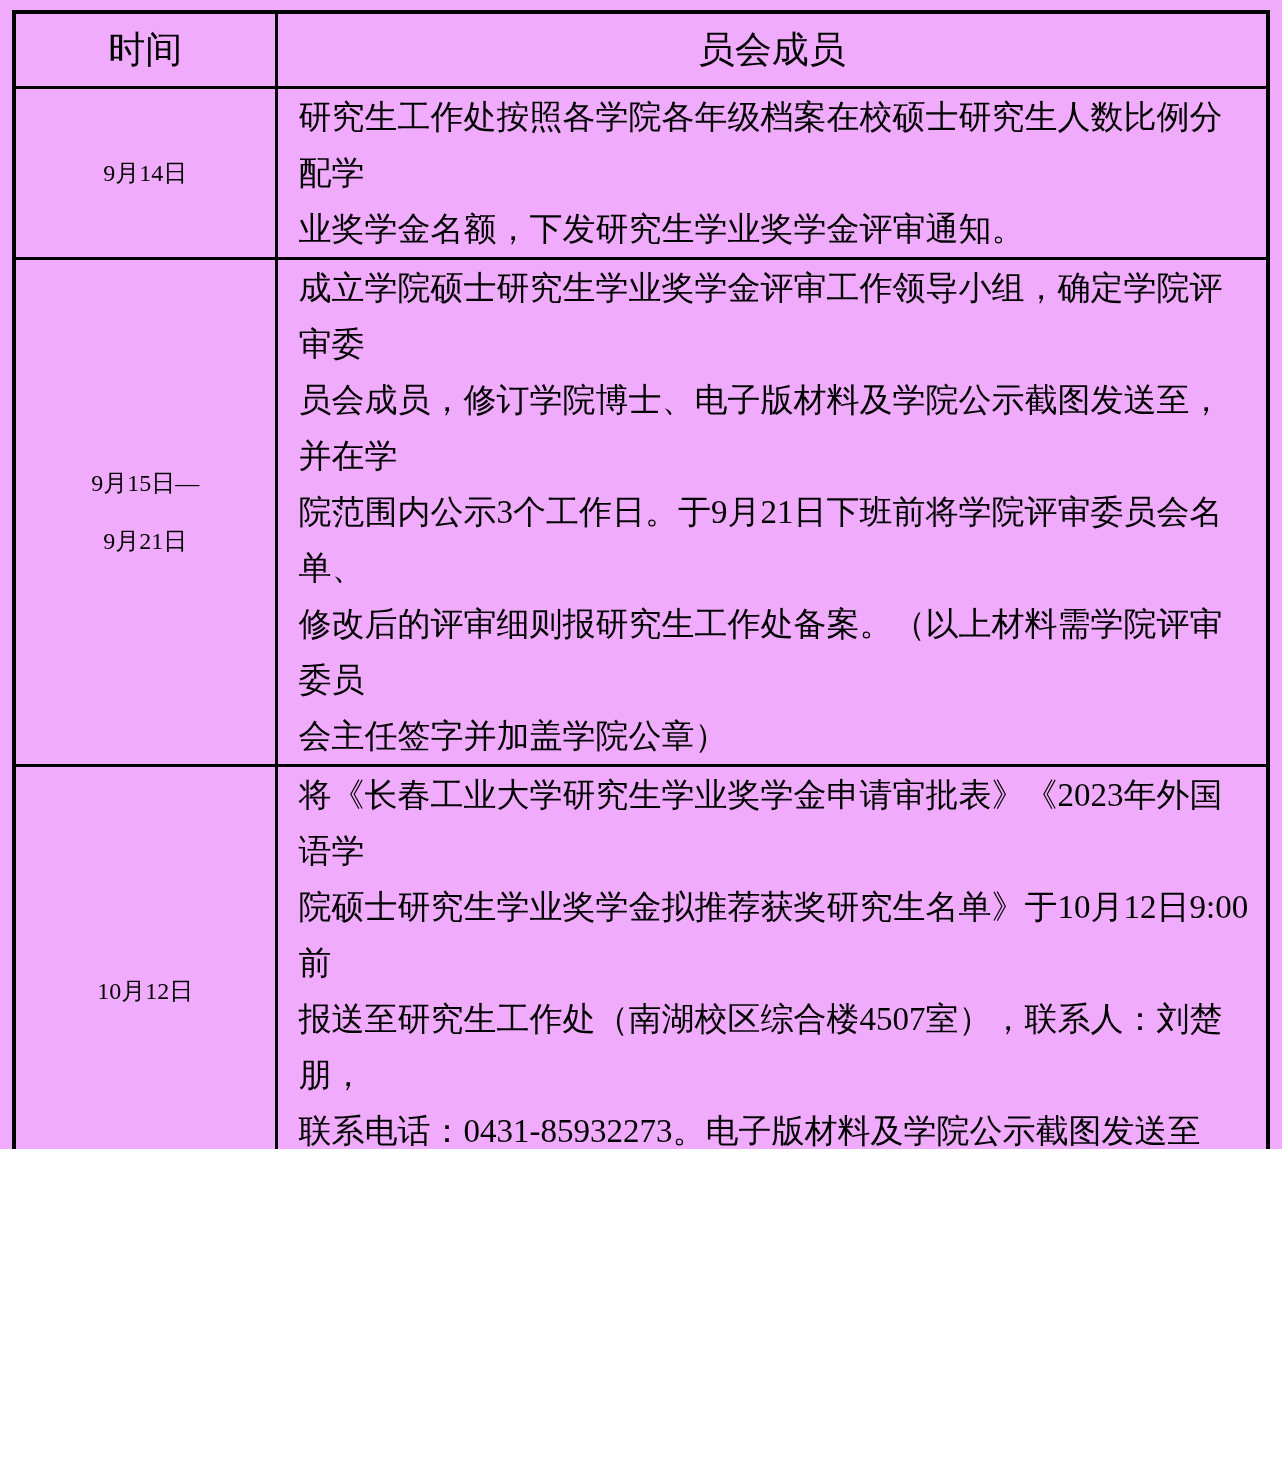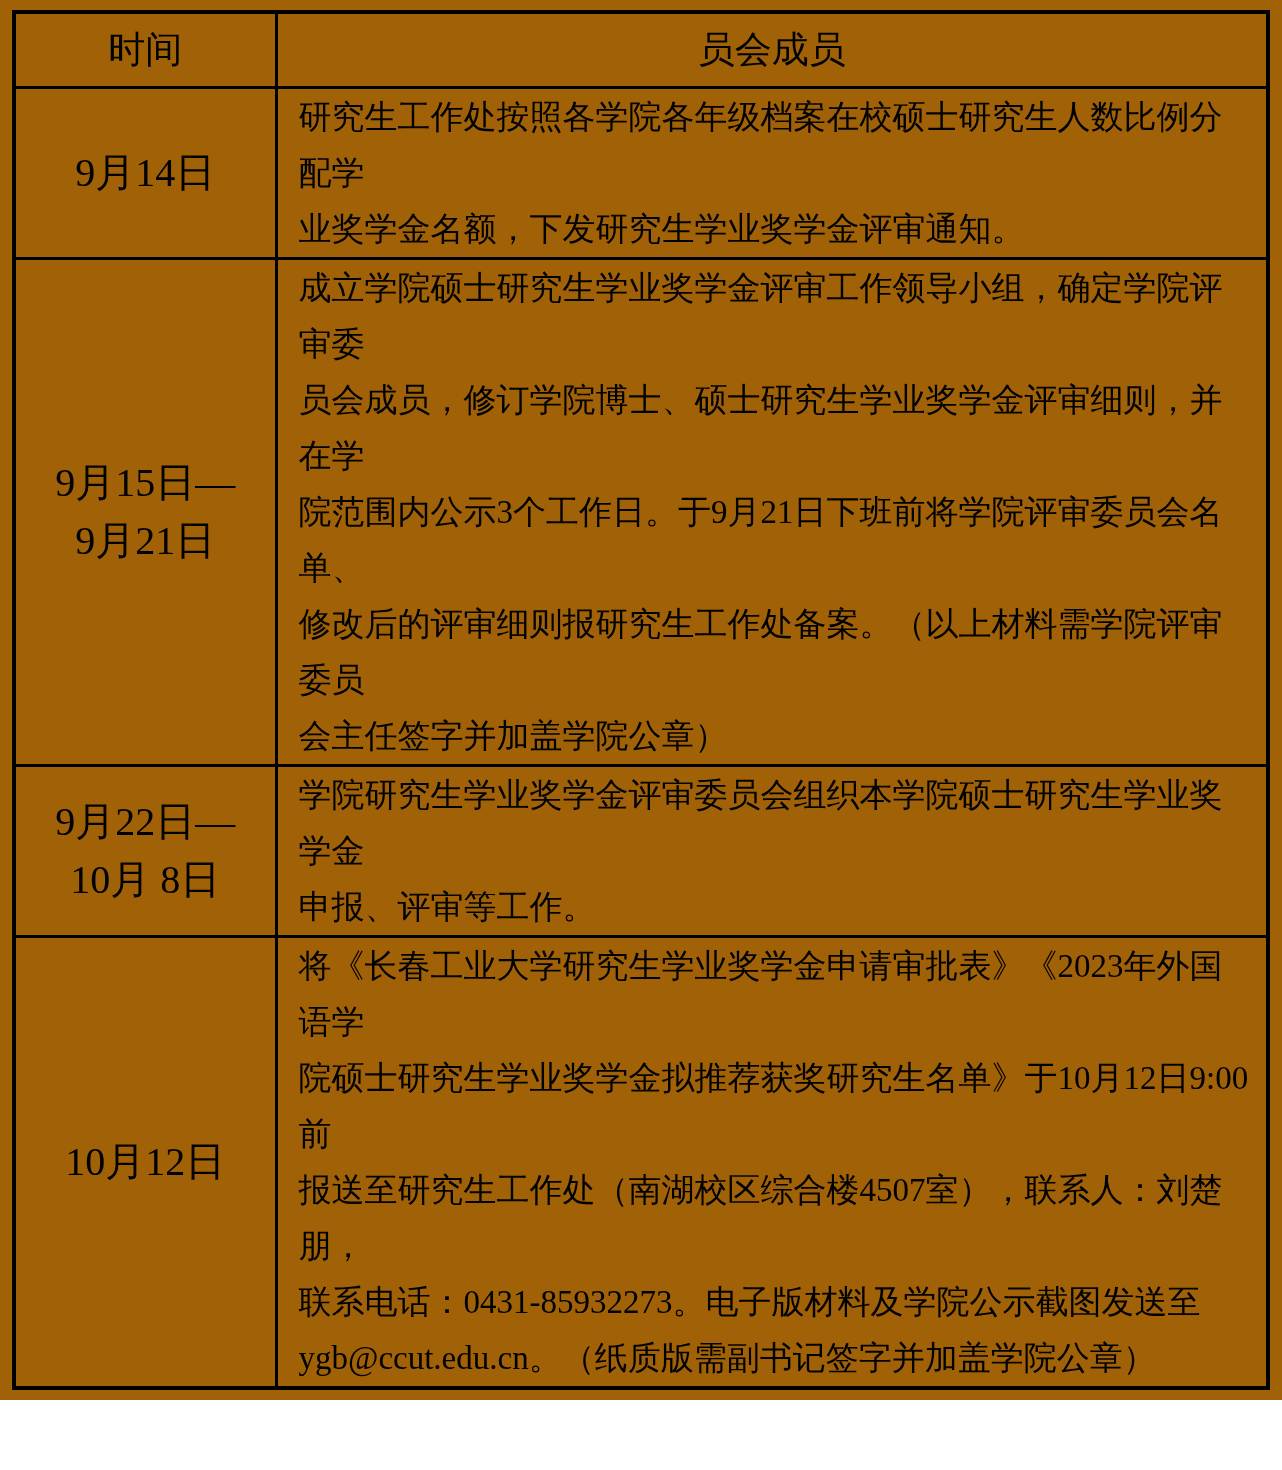--- a/index.html
+++ b/index.html
@@ -7,22 +7,22 @@
     padding: 0;
     background: #ffffff;
     width: 1282px;
     height: 1470px;
     font-family: "Liberation Serif", "DejaVu Serif", serif;
     color: #000000;
   }
   .page {
     position: relative;
     width: 1282px;
-    height: 1400px;
-    background: #a16207;
+    height: 1149px;
+    background: #f0abfc;
     overflow: hidden;
   }
   table.schedule {
     position: absolute;
     left: 12px;
     top: 10px;
     width: 1258px;
     border-collapse: collapse;
     table-layout: fixed;
     border: 4px solid #000000;
@@ -38,21 +38,21 @@
 
   th.hdr {
     font-size: 37px;
     font-weight: normal;
     text-align: center;
     line-height: 1.2;
     padding: 0;
   }
   td.time {
     text-align: center;
-    font-size: 40px;
+    font-size: 24px;
     line-height: 58px;
     white-space: pre-line;
     padding: 0 4px;
   }
   td.content {
     text-align: left;
     font-size: 33px;
     line-height: 56px;
     white-space: pre-line;
     padding: 0 12px 0 21px;
@@ -83,30 +83,24 @@
     <tbody>
       <tr class="h-r1">
         <td class="time">9月14日</td>
         <td class="content">研究生工作处按照各学院各年级档案在校硕士研究生人数比例分配学
 业奖学金名额，下发研究生学业奖学金评审通知。</td>
       </tr>
       <tr class="h-r2">
         <td class="time">9月15日—
 9月21日</td>
         <td class="content">成立学院硕士研究生学业奖学金评审工作领导小组，确定学院评审委
-员会成员，修订学院博士、硕士研究生学业奖学金评审细则，并在学
+员会成员，修订学院博士、电子版材料及学院公示截图发送至，并在学
 院范围内公示3个工作日。于9月21日下班前将学院评审委员会名单、
 修改后的评审细则报研究生工作处备案。（以上材料需学院评审委员
 会主任签字并加盖学院公章）</td>
-      </tr>
-      <tr class="h-r3">
-        <td class="time">9月22日—
-10月 8日</td>
-        <td class="content">学院研究生学业奖学金评审委员会组织本学院硕士研究生学业奖学金
-申报、评审等工作。</td>
       </tr>
       <tr class="h-r5">
         <td class="time">10月12日</td>
         <td class="content">将《长春工业大学研究生学业奖学金申请审批表》《2023年外国语学
 院硕士研究生学业奖学金拟推荐获奖研究生名单》于10月12日9:00前
 报送至研究生工作处（南湖校区综合楼4507室），联系人：刘楚朋，
 联系电话：0431-85932273。电子版材料及学院公示截图发送至
 ygb@ccut.edu.cn。（纸质版需副书记签字并加盖学院公章）</td>
       </tr>
 

